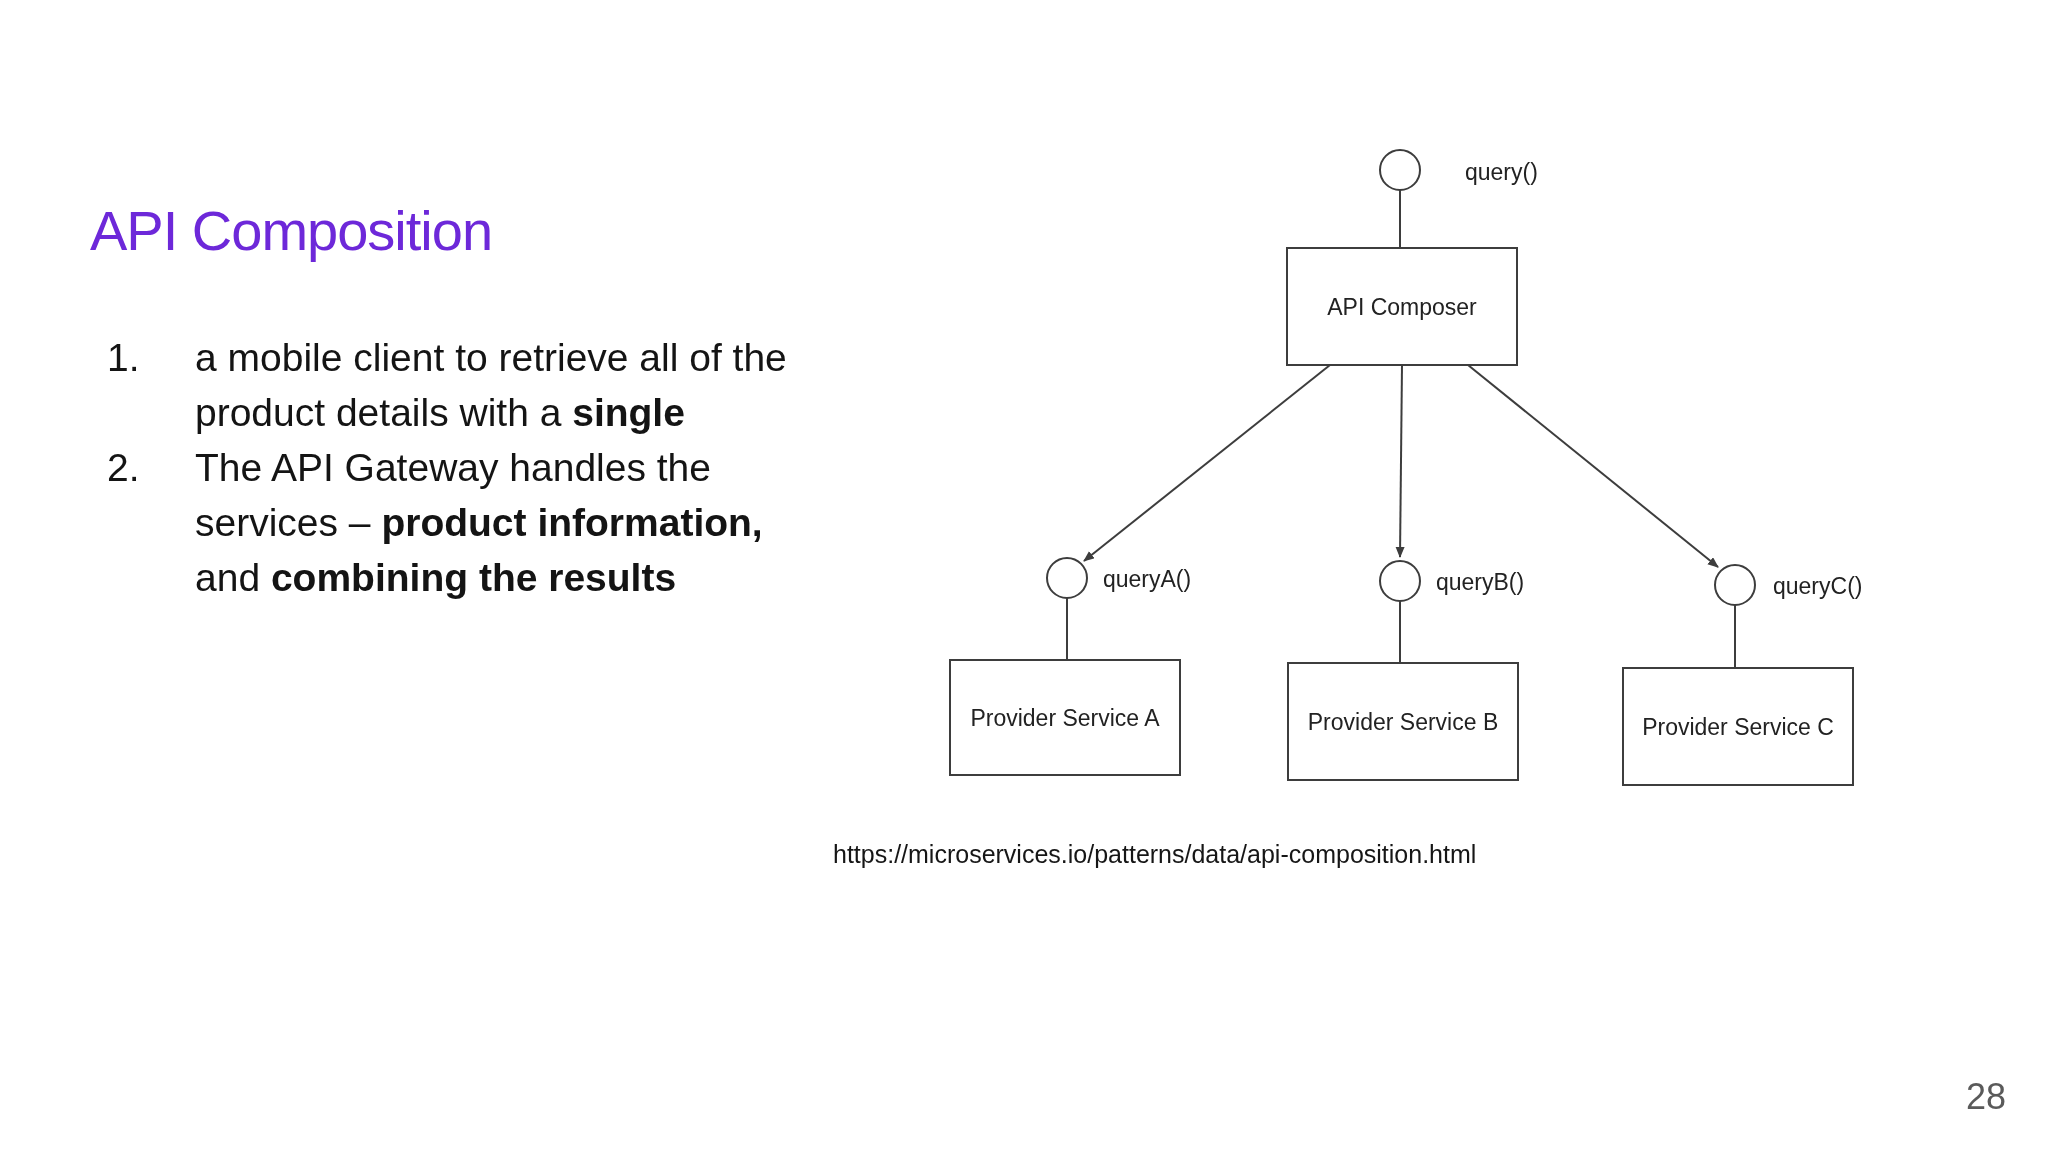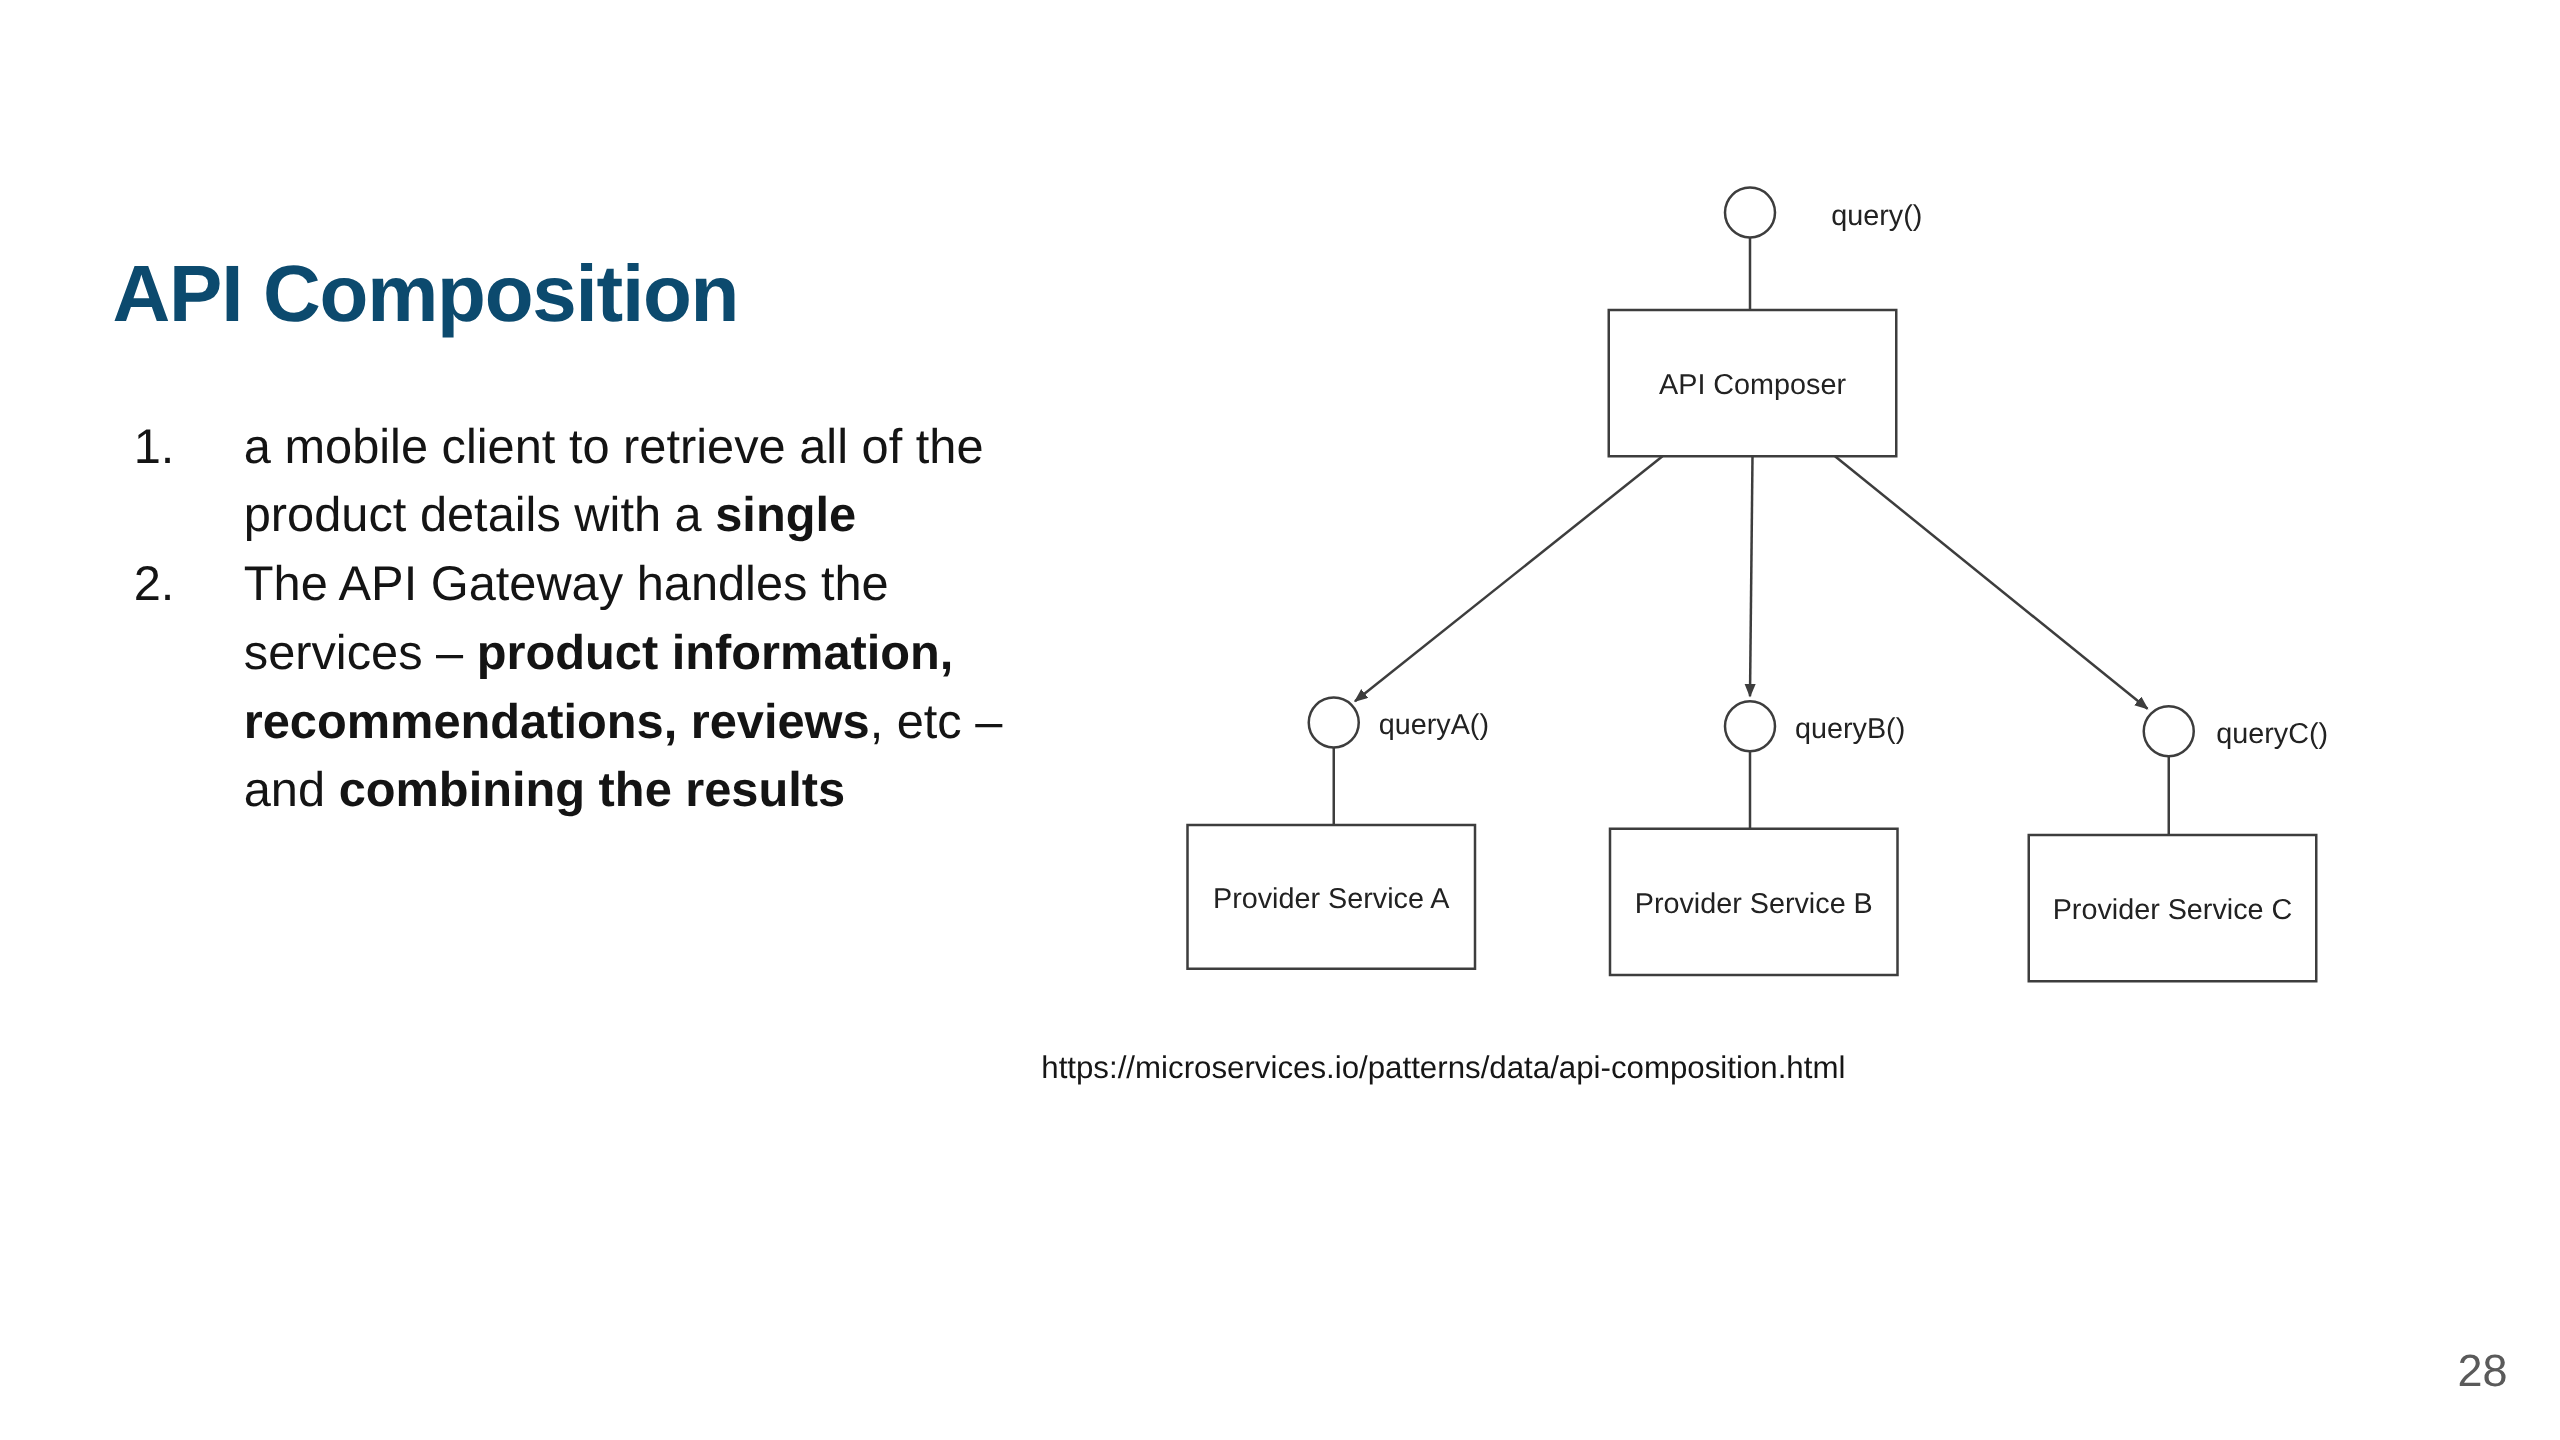--- a/index.html
+++ b/index.html
@@ -8,23 +8,23 @@
     position: relative;
     background: #ffffff;
     font-family: "Liberation Sans", "DejaVu Sans", sans-serif;
     color: #1b1b1b;
     overflow: hidden;
   }
   .slide-title {
     position: absolute;
     left: 90px;
     top: 198px;
-    font-size: 64px;
-    font-weight: 700;
-    color: #0c4a6e;
+    font-size: 56px;
+    font-weight: 400;
+    color: #6d28d9;
     letter-spacing: -1px;
     white-space: nowrap;
   }
   .bullet-list {
     position: absolute;
     left: 107px;
     top: 330px;
     width: 640px;
     font-size: 39px;
     color: #141414;
@@ -91,21 +91,20 @@
       <div class="list-item-lines">
         <div class="list-line"><span class="seg">a mobile client to retrieve all of the</span></div>
         <div class="list-line"><span class="seg">product details with a </span><span class="seg-bold">single</span></div>
       </div>
     </div>
     <div class="list-item">
       <div class="list-item-number">2.</div>
       <div class="list-item-lines">
         <div class="list-line"><span class="seg">The API Gateway handles the</span></div>
         <div class="list-line"><span class="seg">services – </span><span class="seg-bold">product information,</span></div>
-        <div class="list-line"><span class="seg-bold">recommendations, reviews</span><span class="seg">, etc –</span></div>
         <div class="list-line"><span class="seg">and </span><span class="seg-bold">combining the results</span></div>
       </div>
     </div>
   </div>
 
 <svg class="diagram-svg" viewBox="0 0 1050 720" xmlns="http://www.w3.org/2000/svg">
   <defs>
     <marker id="arrowhead" markerWidth="12" markerHeight="10" refX="10" refY="4.5" orient="auto" markerUnits="userSpaceOnUse">
       <path d="M0,0 L11,4.5 L0,9 Z" fill="#3d3d3d"></path>
     </marker>

